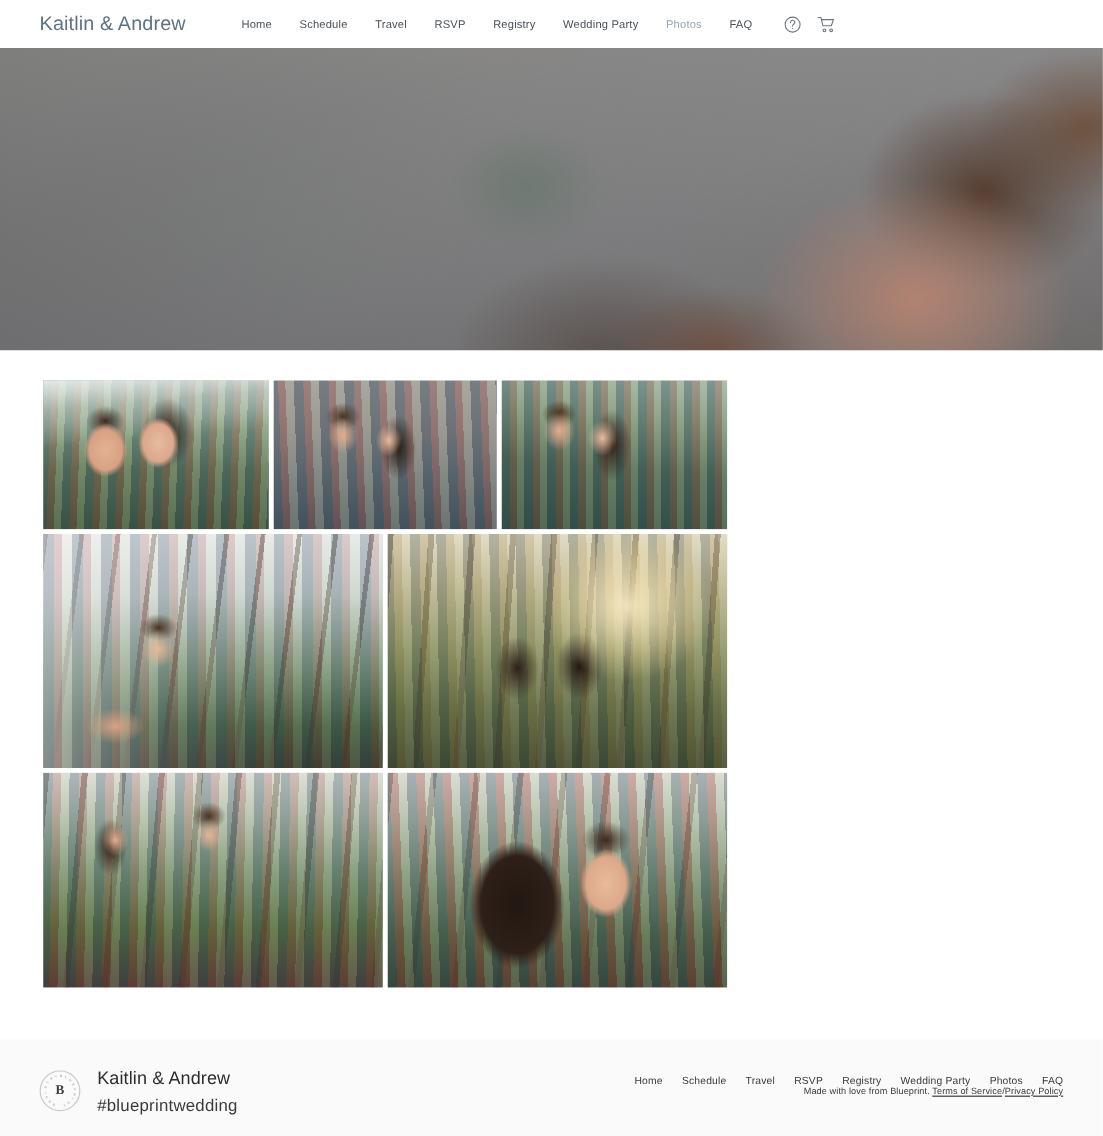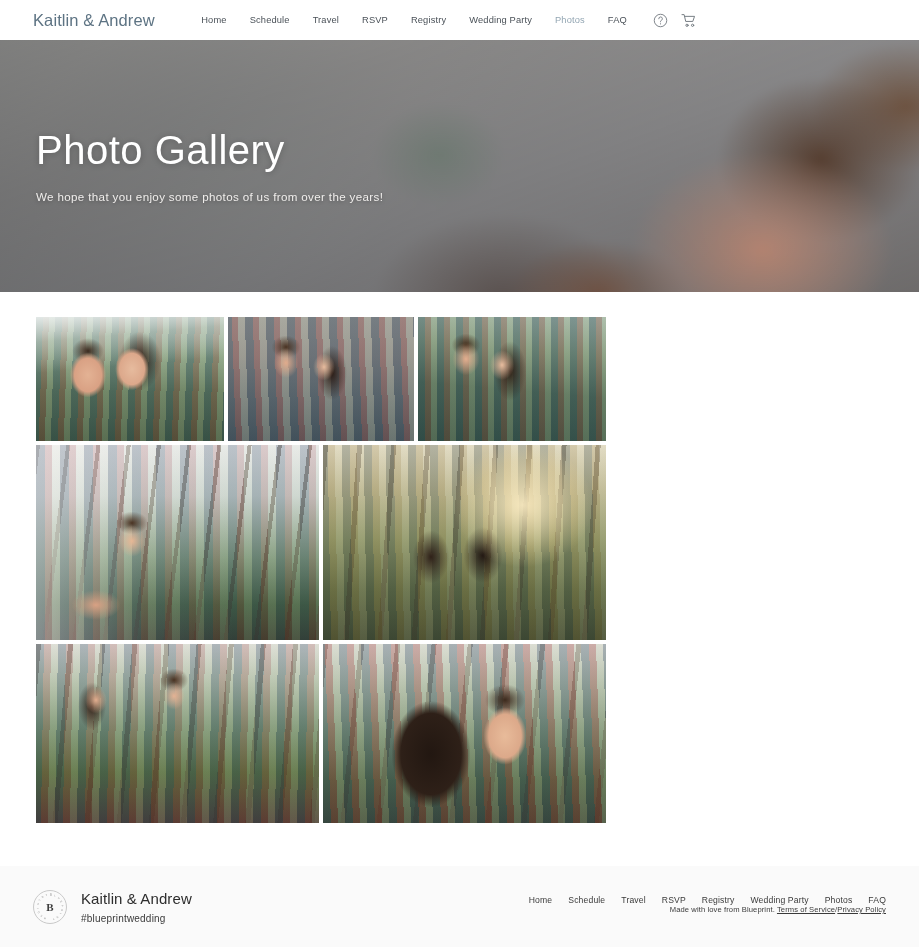--- a/index.html
+++ b/index.html
@@ -238,21 +238,21 @@
     letter-spacing: 0;
     white-space: nowrap;
   }
   .footer-names {
     font-size: 15px;
     color: #2d2d2d;
     letter-spacing: 0.1px;
     line-height: 1.25;
   }
   .footer-hash {
-    font-size: 10px;
+    font-size: 14px;
     color: #3a3a3a;
     letter-spacing: 0.2px;
     margin-top: 4px;
   }
   .footer-right {
     margin-left: auto;
     text-align: right;
     padding-top: 5px;
   }
   .footer-nav { display: flex; justify-content: flex-end; gap: 0; }
@@ -307,24 +307,20 @@
         <circle cx="9" cy="18.2" r="1.7"></circle>
         <circle cx="17.4" cy="18.2" r="1.7"></circle>
       </svg>
     </div>
   </div>
 </div>
 
 <div class="hero">
   <div class="hero-photo"></div>
   <div class="hero-overlay"></div>
-  <div class="hero-inner">
-    <div class="hero-title">Photo Gallery</div>
-    <div class="hero-sub">We hope that you enjoy some photos of us from over the years!</div>
-  </div>
 </div>
 
 <div class="gallery">
   <div class="grid-row">
     <div class="tile p1" style="width:188px;height:124px" title="Couple smiling, woman on man's back, forest and lake">
         <div class="ph"></div>
       </div>
     <div class="tile p2" style="width:186px;height:124px" title="Couple embracing face to face beside rocky cliff">
         <div class="ph"></div>
       </div>

